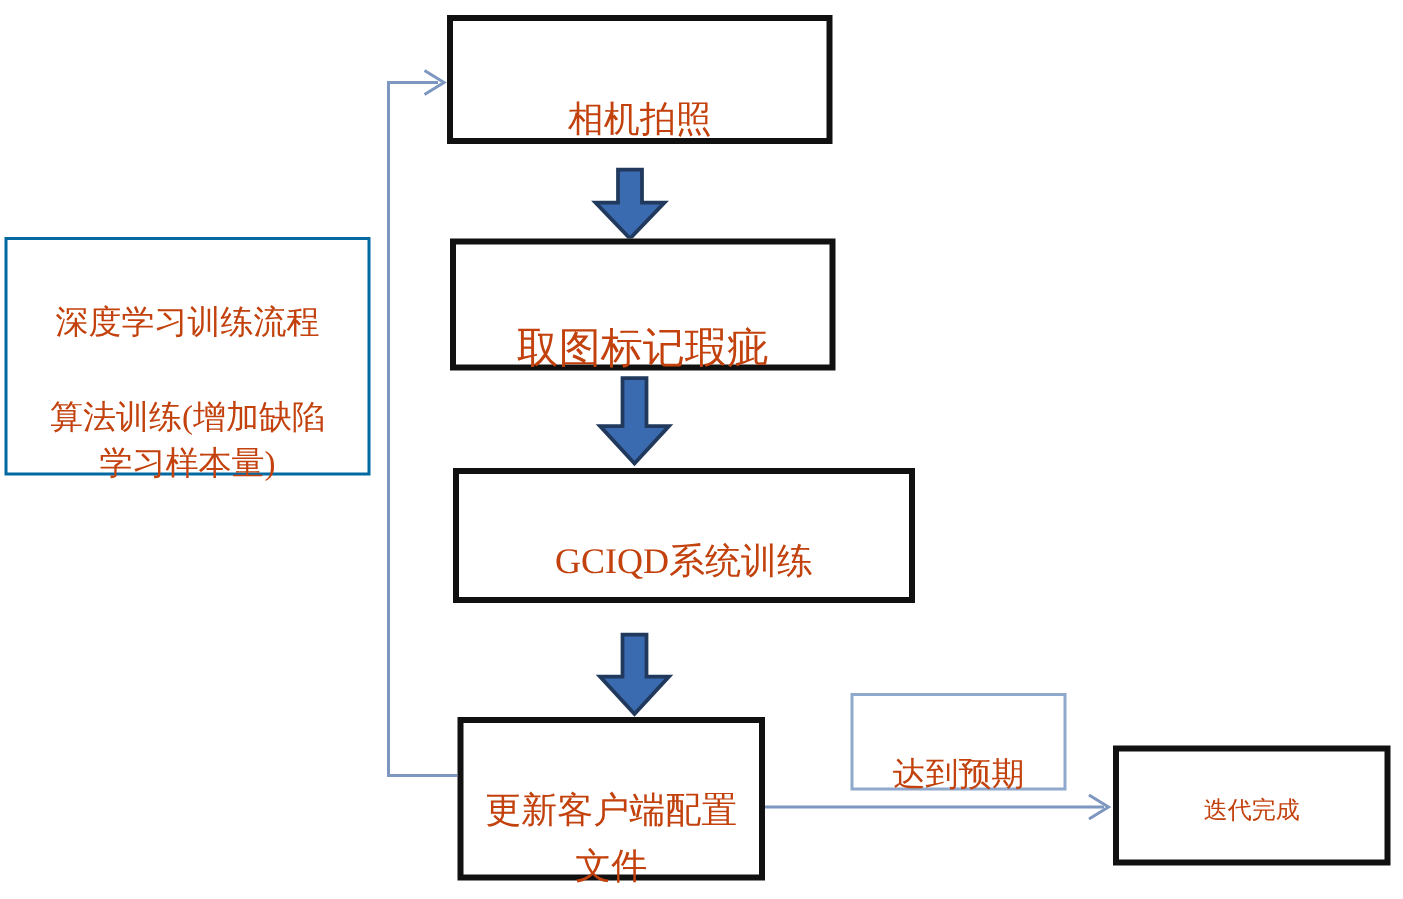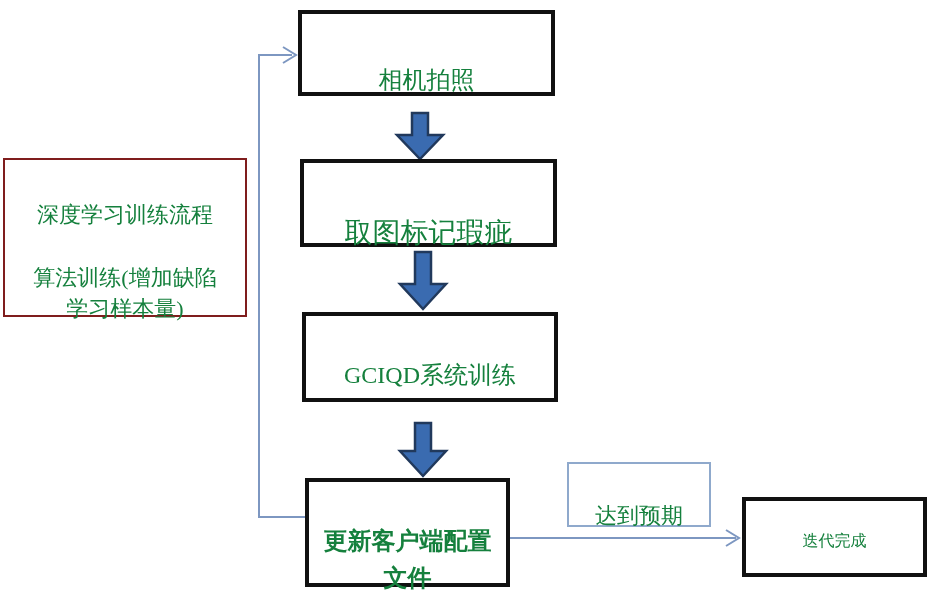--- a/index.html
+++ b/index.html
@@ -7,50 +7,50 @@
     padding: 0;
     background: #ffffff;
   }
   .stage {
     position: relative;
     width: 935px;
     height: 599px;
     background: #ffffff;
     overflow: hidden;
     font-family: "Liberation Serif", "DejaVu Serif", serif;
-    color: #15803d;
+    color: #c2410c;
   }
   .overlay {
     position: absolute;
     left: 0;
     top: 0;
     width: 935px;
     height: 599px;
   }
   .node {
     position: absolute;
     box-sizing: border-box;
     background: #ffffff;
     text-align: center;
     white-space: pre-line;
     line-height: 1.45;
   }
   .node.thick {
     border: 4px solid #111111;
   }
   .node.thin {
-    border: 2px solid #7f1d1d;
+    border: 2px solid #0369a1;
   }
   .node.cond {
     border: 2px solid #8fa9cc;
   }
   .n-camera   { left: 298px; top: 10px;  width: 257px; height: 86px;  padding-top: 14px; font-size: 24px; }
   .n-mark     { left: 300px; top: 159px; width: 257px; height: 88px;  padding-top: 9px;  font-size: 28px; }
-  .n-train    { left: 302px; top: 312px; width: 256px; height: 90px;  padding-top: 7px;  font-size: 24px; }
-  .n-update   { left: 305px; top: 478px; width: 205px; height: 109px; padding-top: 4px;  font-size: 24px; line-height: 1.55; font-weight: bold; }
+  .n-train    { left: 302px; top: 312px; width: 308px; height: 90px;  padding-top: 7px;  font-size: 24px; }
+  .n-update   { left: 305px; top: 478px; width: 205px; height: 109px; padding-top: 4px;  font-size: 24px; line-height: 1.55; }
   .n-sidenote { left: 3px;   top: 158px; width: 244px; height: 159px; padding-top: 8px;  font-size: 22px; line-height: 1.42; }
   .n-cond     { left: 567px; top: 462px; width: 144px; height: 65px;  padding-top: 4px;  font-size: 22px; }
   .n-done     { left: 742px; top: 497px; width: 185px; height: 80px;  padding-top: 5px;  font-size: 16px; }
 </style>
 </head>
 <body>
 
 <div class="stage">
 
   <svg class="overlay" viewBox="0 0 935 599" xmlns="http://www.w3.org/2000/svg">

